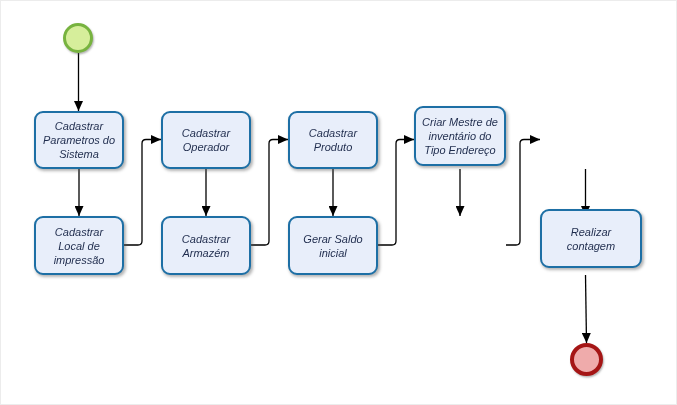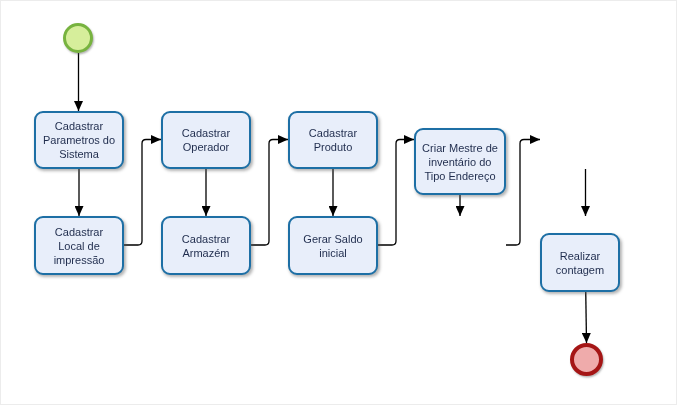--- a/index.html
+++ b/index.html
@@ -9,20 +9,21 @@
     font-family: "Liberation Sans", "DejaVu Sans", sans-serif;
   }
   .canvas {
     position: relative;
     width: 677px;
     height: 405px;
     background: #ffffff;
     border: 1px solid #ececec;
     box-sizing: border-box;
     overflow: hidden;
+    font-style: italic;
   }
   .connector-layer {
     position: absolute;
     left: 0;
     top: 0;
     width: 677px;
     height: 405px;
   }
   .connector-layer path.edge {
     fill: none;
@@ -116,23 +117,23 @@
 Armazém</span>
   </div>
   <div class="node" style="left:287px;top:110px;width:90px;height:58px">
     <span class="node-label">Cadastrar
 Produto</span>
   </div>
   <div class="node" style="left:287px;top:215px;width:90px;height:59px">
     <span class="node-label">Gerar Saldo
 inicial</span>
   </div>
-  <div class="node" style="left:413px;top:127px;width:92px;height:67px">
+  <div class="node" style="left:413px;top:105px;width:92px;height:60px">
     <span class="node-label">Criar Mestre de
 inventário  do
 Tipo Endereço</span>
   </div>
-  <div class="node" style="left:539px;top:232px;width:80px;height:59px">
+  <div class="node" style="left:539px;top:208px;width:102px;height:59px">
     <span class="node-label">Realizar
 contagem</span>
   </div>
 
 </div>
 
 </body></html>

